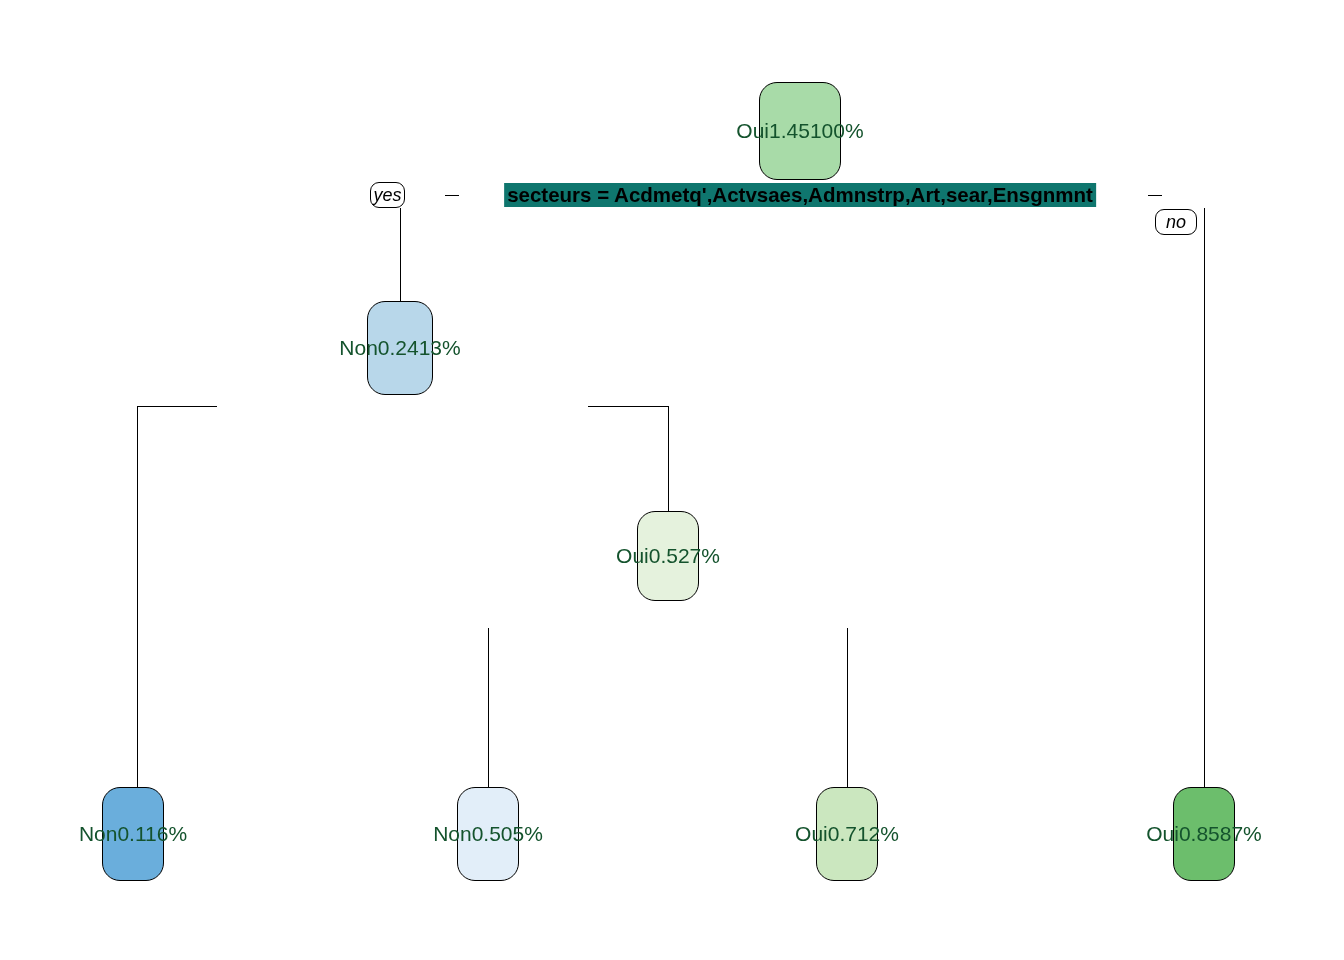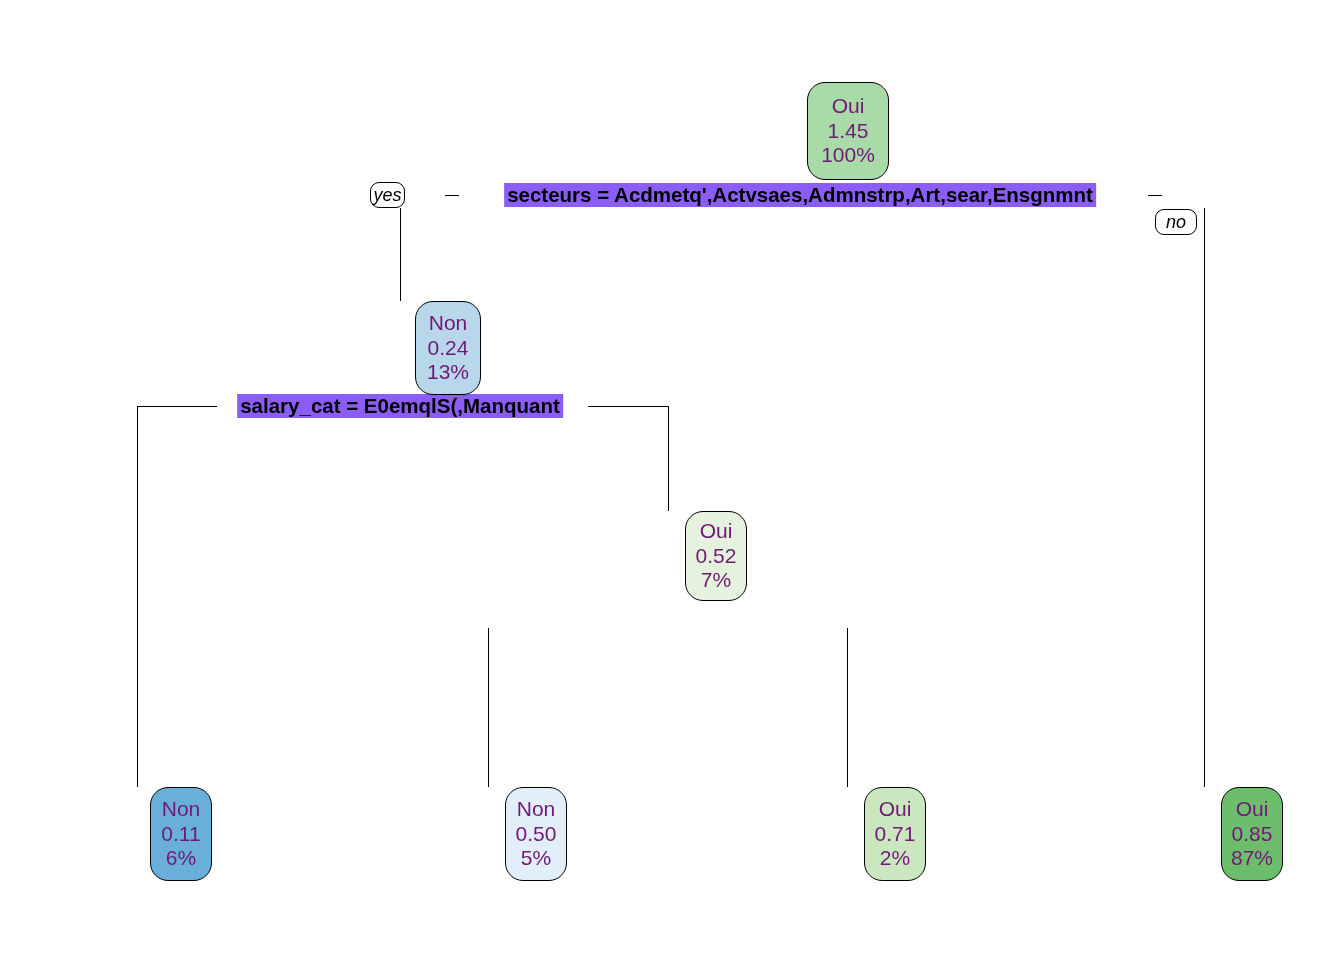--- a/index.html
+++ b/index.html
@@ -17,40 +17,38 @@
     background: #ffffff;
     overflow: hidden;
   }
   
   .node {
     position: absolute;
     box-sizing: border-box;
     border: 1.6px solid #000000;
     border-radius: 18px;
     display: flex;
-    flex-direction: column;
     align-items: center;
     justify-content: center;
     line-height: 1.18;
-    color: #701a75;
+    color: #14532d;
     font-size: 21px;
     font-family: "Liberation Sans", sans-serif;
     white-space: nowrap;
-    margin-left: 48px;
   }
   .node .l1, .node .l2, .node .l3 { display: block; }
   
   .split-label {
     position: absolute;
     font-weight: bold;
     font-size: 20.5px;
     color: #000000;
     white-space: nowrap;
     transform: translateX(-50%);
-    background: #8b5cf6;
+    background: #0f766e;
     padding: 0 3px;
     font-family: "Liberation Sans", sans-serif;
   }
   
   .branch-chip {
     position: absolute;
     box-sizing: border-box;
     border: 1.6px solid #000000;
     border-radius: 9px;
     background: #ffffff;
@@ -95,21 +93,20 @@
   <div class="edge-h" style="left:137px; top:406px; width:80px;"></div>
   <div class="edge-h" style="left:588px; top:406px; width:80px;"></div>
   <div class="edge-v" style="left:137px; top:406px; height:381px;"></div>
   <div class="edge-v" style="left:668px; top:406px; height:105px;"></div>
 
   <div class="edge-v" style="left:488px; top:628px; height:159px;"></div>
   <div class="edge-v" style="left:847px; top:628px; height:159px;"></div>
 
   <div class="split-label" style="left:800px; top:183px;">secteurs = Acdmetq',Actvsaes,Admnstrp,Art,sear,Ensgnmnt</div>
 
-  <div class="split-label" style="left:400px; top:394px;">salary_cat = E0emqlS(,Manquant</div>
 
 
   <div class="branch-chip" style="left:370px; top:182px; width:35px; height:26px;">yes</div>
 
   <div class="branch-chip" style="left:1155px; top:182px; width:42px; height:26px;margin-top:27px;">no</div>
 
   <div class="node" style="left:759px; top:82px; width:82px; height:98px; background:#a8dba8;">
     <span class="l1">Oui</span>
     <span class="l2">1.45</span>
     <span class="l3">100%</span>

